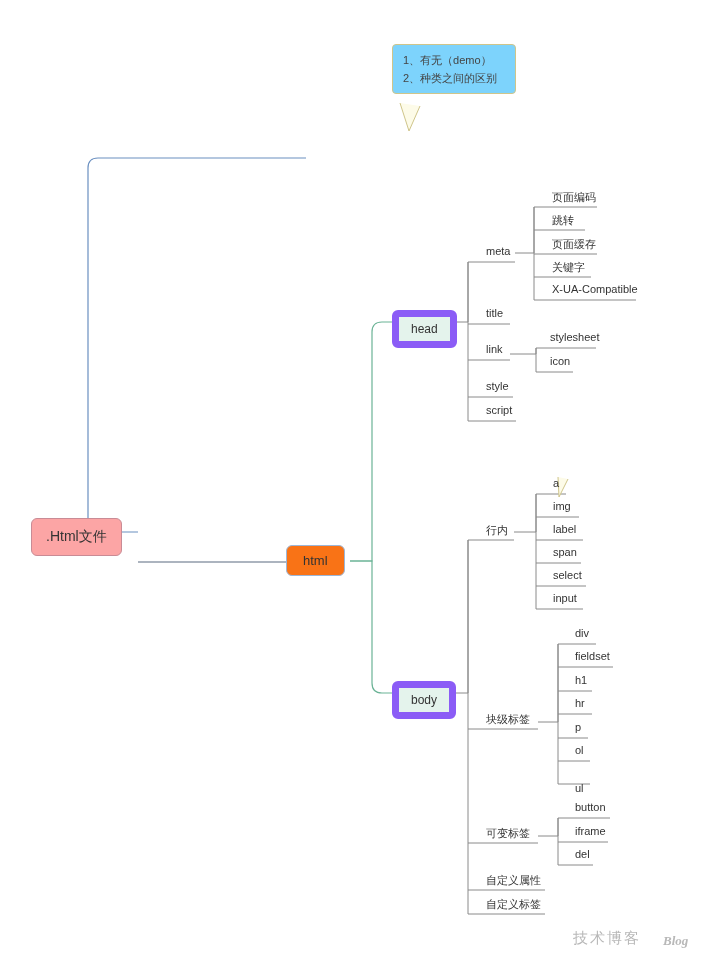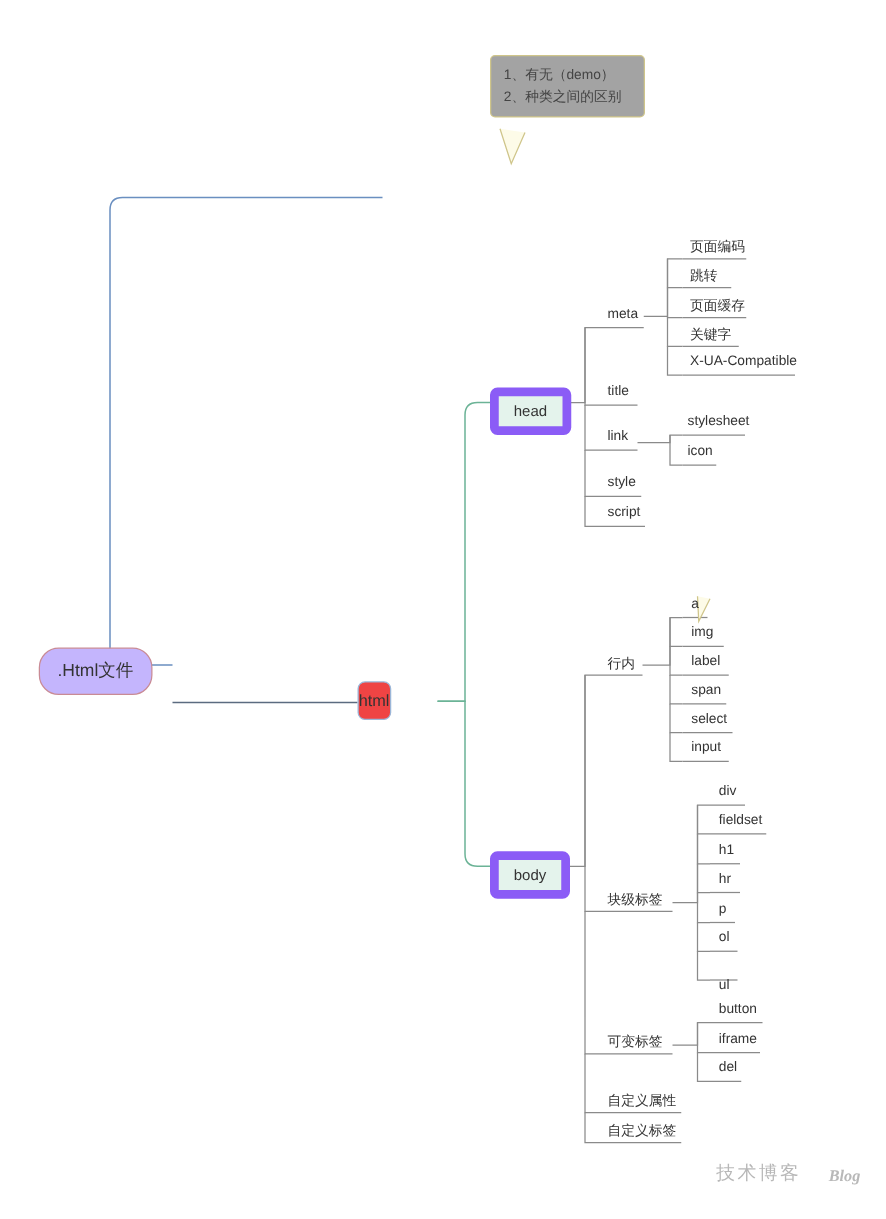--- a/index.html
+++ b/index.html
@@ -23,46 +23,46 @@
     height: 975px;
     pointer-events: none;
   }
   .node {
     position: absolute;
     box-sizing: border-box;
     white-space: nowrap;
   }
   
   .root-node {
-    background: #c4b5fd;
+    background: #fca5a5;
     border: 1px solid #c98b95;
-    border-radius: 16px;
+    border-radius: 6px;
     color: #333;
     font-size: 14px;
     padding: 9px 14px;
     text-align: center;
   }
   
   .doctype-node {
     background: #eaf1fb;
     border: 1px solid #7a9fd0;
     border-radius: 6px;
     color: #333;
     font-size: 13px;
     padding: 7px 12px;
     text-align: center;
   }
   
   .html-node {
-    background: #ef4444;
+    background: #f97316;
     border: 1px solid #9bb6d8;
     border-radius: 6px;
     color: #333;
     font-size: 13px;
-    padding: 7px 0;
+    padding: 7px 16px;
     text-align: center;
   }
   
   .sec-node {
     background: #e4f3ec;
     border: 7px solid #8b5cf6;
     border-radius: 6px;
     color: #333;
     font-size: 12px;
     padding: 5px 12px;
@@ -72,21 +72,21 @@
   .leaf {
     color: #333;
     font-size: 11px;
     padding: 0 2px 2px 2px;
   }
   .leaf-cn {
     font-size: 11px;
   }
   
   .note {
-    background: #a3a3a3;
+    background: #7dd3fc;
     border: 1px solid #cfc58a;
     border-radius: 4px;
     color: #444;
     font-size: 11px;
     line-height: 18px;
     padding: 6px 10px;
   }
   
   .watermark {
     position: absolute;

